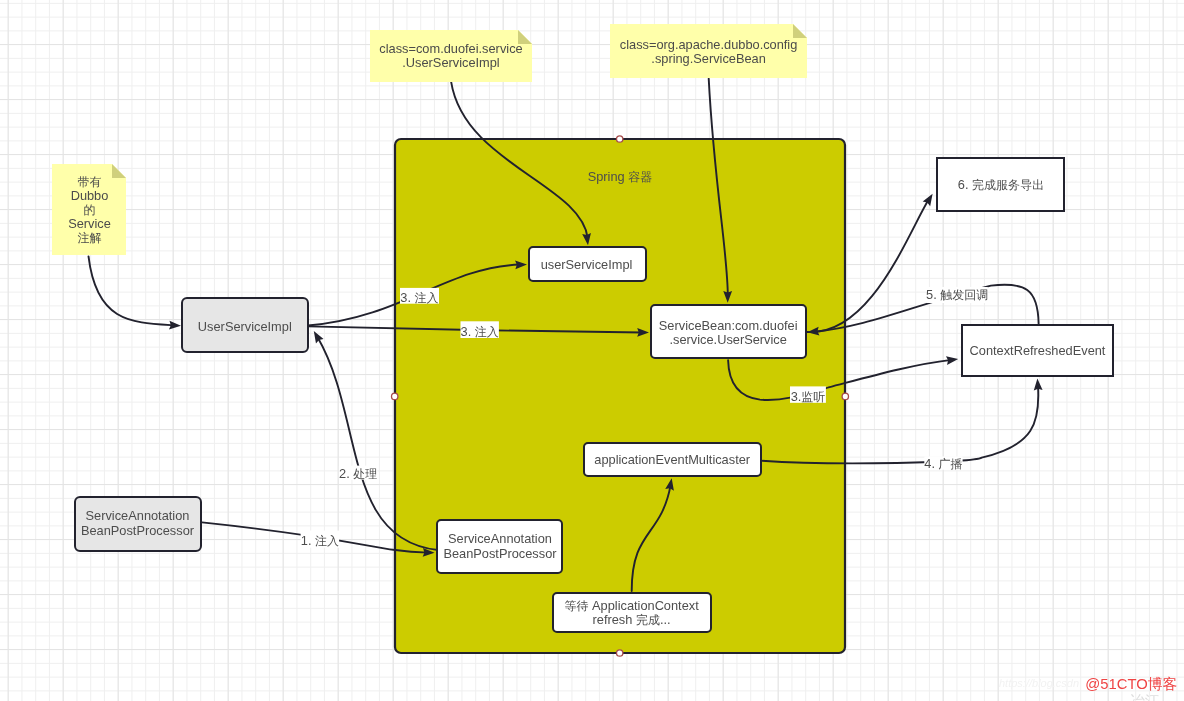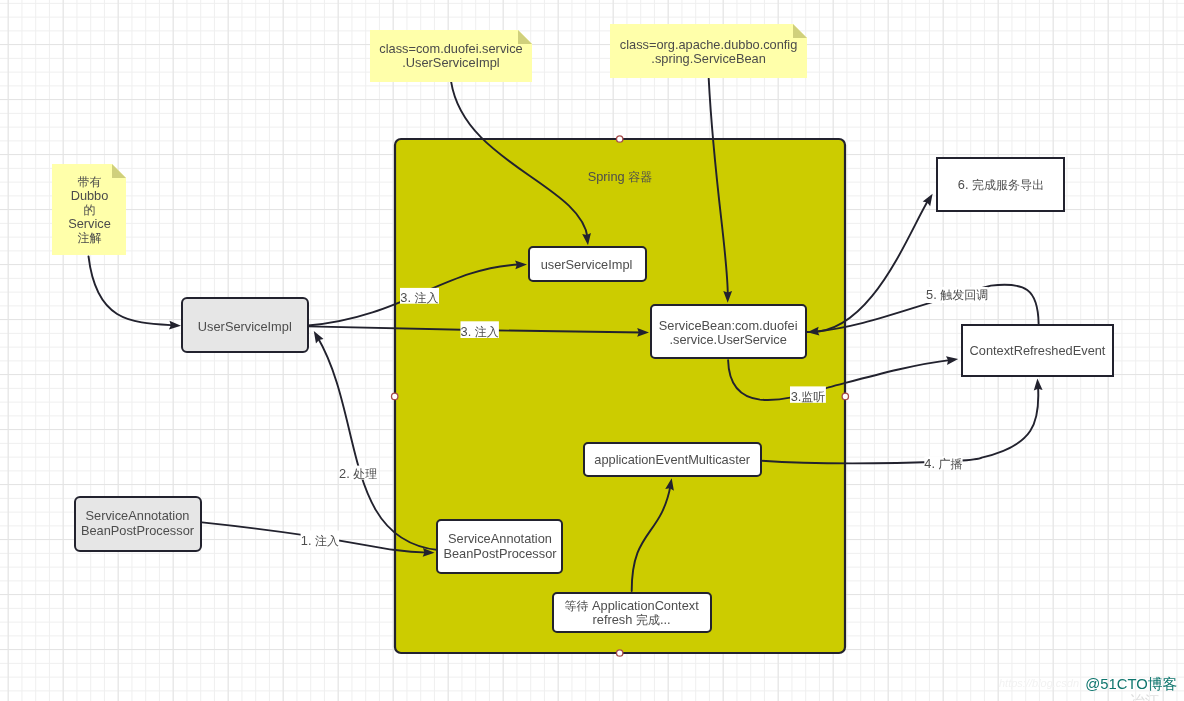--- a/index.html
+++ b/index.html
@@ -20,21 +20,21 @@
   }
   svg#diagram { position:absolute; left:0; top:0; }
   .node-text { fill:#4d4d4d; font-size:12.8px; font-family:"Liberation Sans", sans-serif; }
   .edge-label-text { fill:#4d4d4d; font-size:12.8px; font-family:"Liberation Sans", sans-serif; }
   .note-text { fill:#4b4b4b; font-size:12.8px; font-family:"Liberation Sans", sans-serif; }
   .edge { fill:none; stroke:#22222e; stroke-width:1.9; stroke-linecap:round; }
   .arrowfill { fill:#22222e; }
   .cjk { font-size:0.94em; }
   .watermark { position:absolute; white-space:nowrap; font-family:"Liberation Sans", sans-serif; line-height:1; }
   .watermark-url { color:#f2f2f2; font-size:11px;font-style:italic; }
-  .watermark-blog { color:#0f766e; font-size:14.8px; }
+  .watermark-blog { color:#ef4444; font-size:14.8px; }
   .watermark-blog2 { color:#dedede; font-size:14.8px; }
 </style>
 </head>
 <body>
 
 <div id="canvas">
   <div id="grid"></div>
 
   <svg id="diagram" width="1184" height="701">
     <defs>

